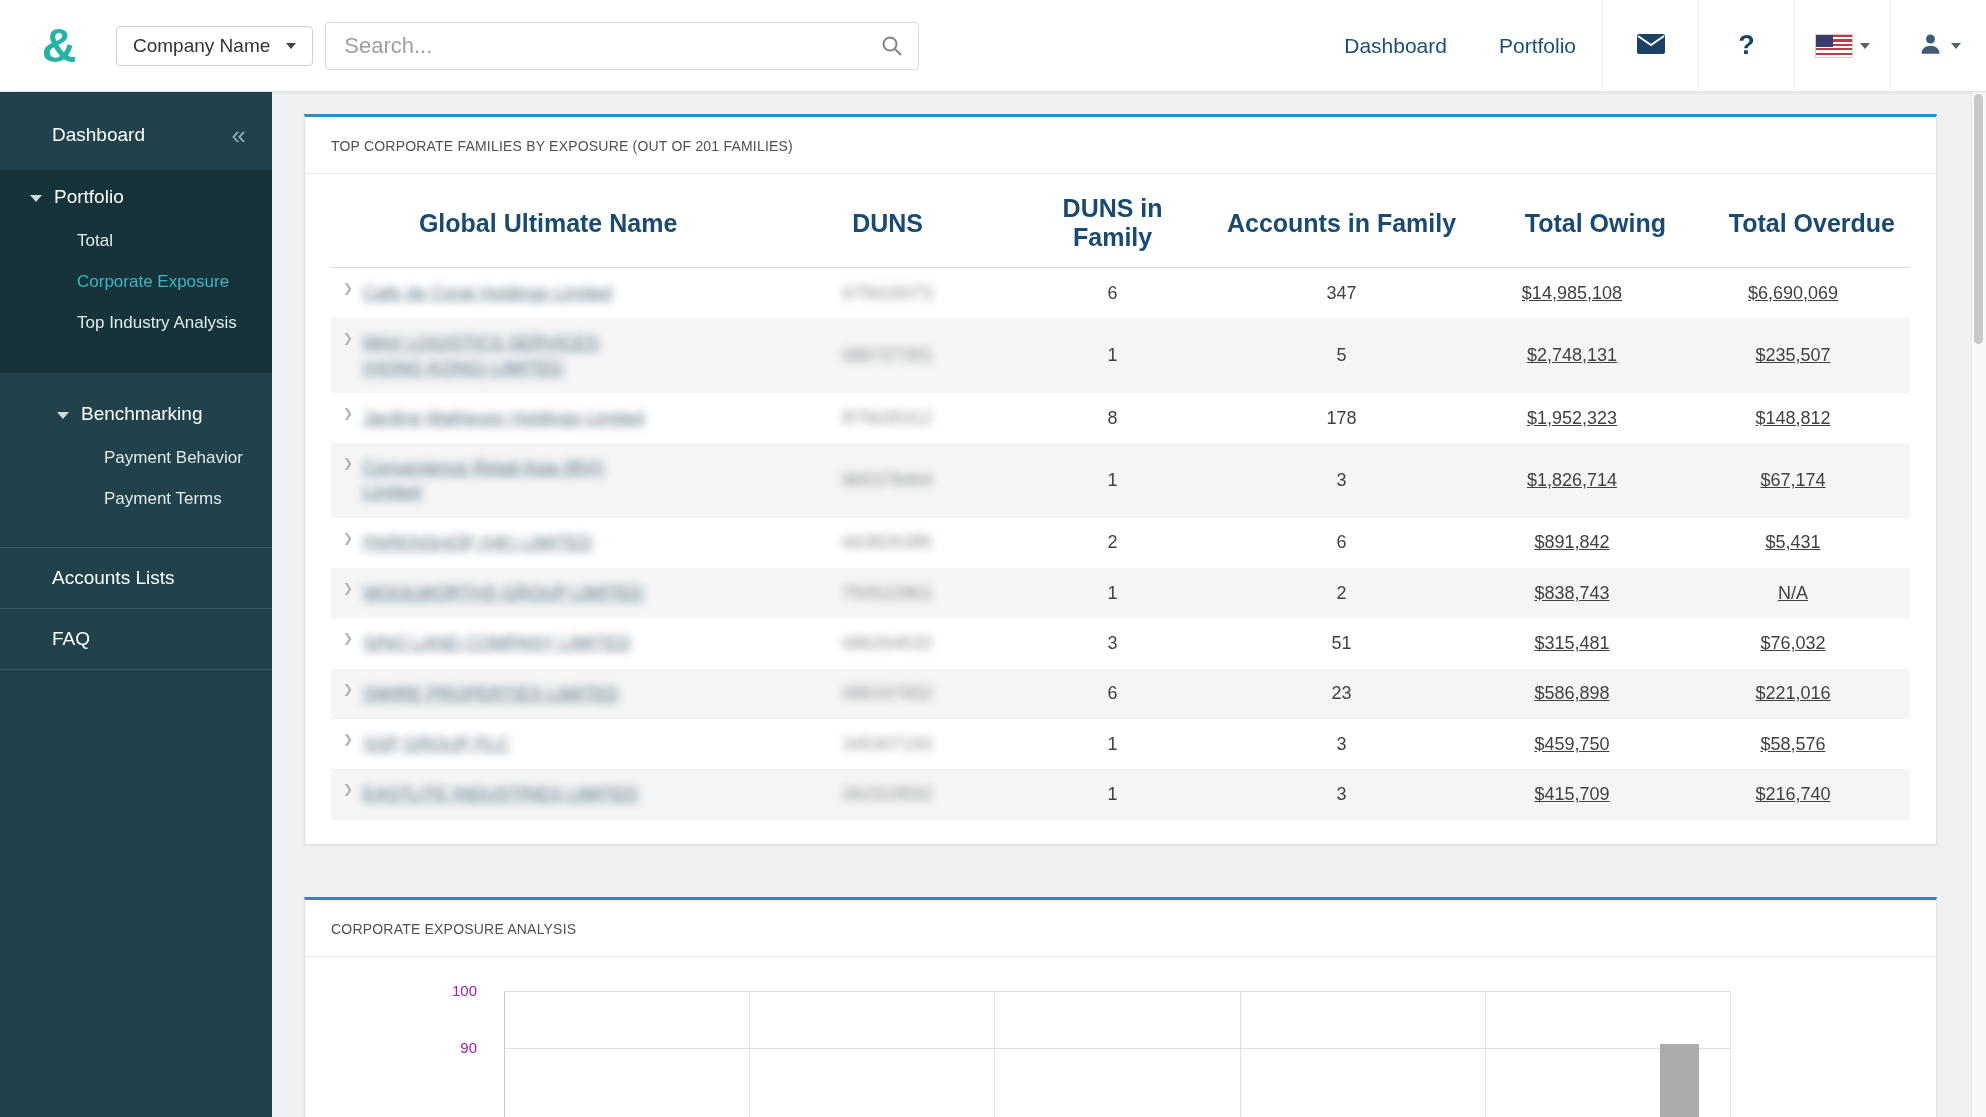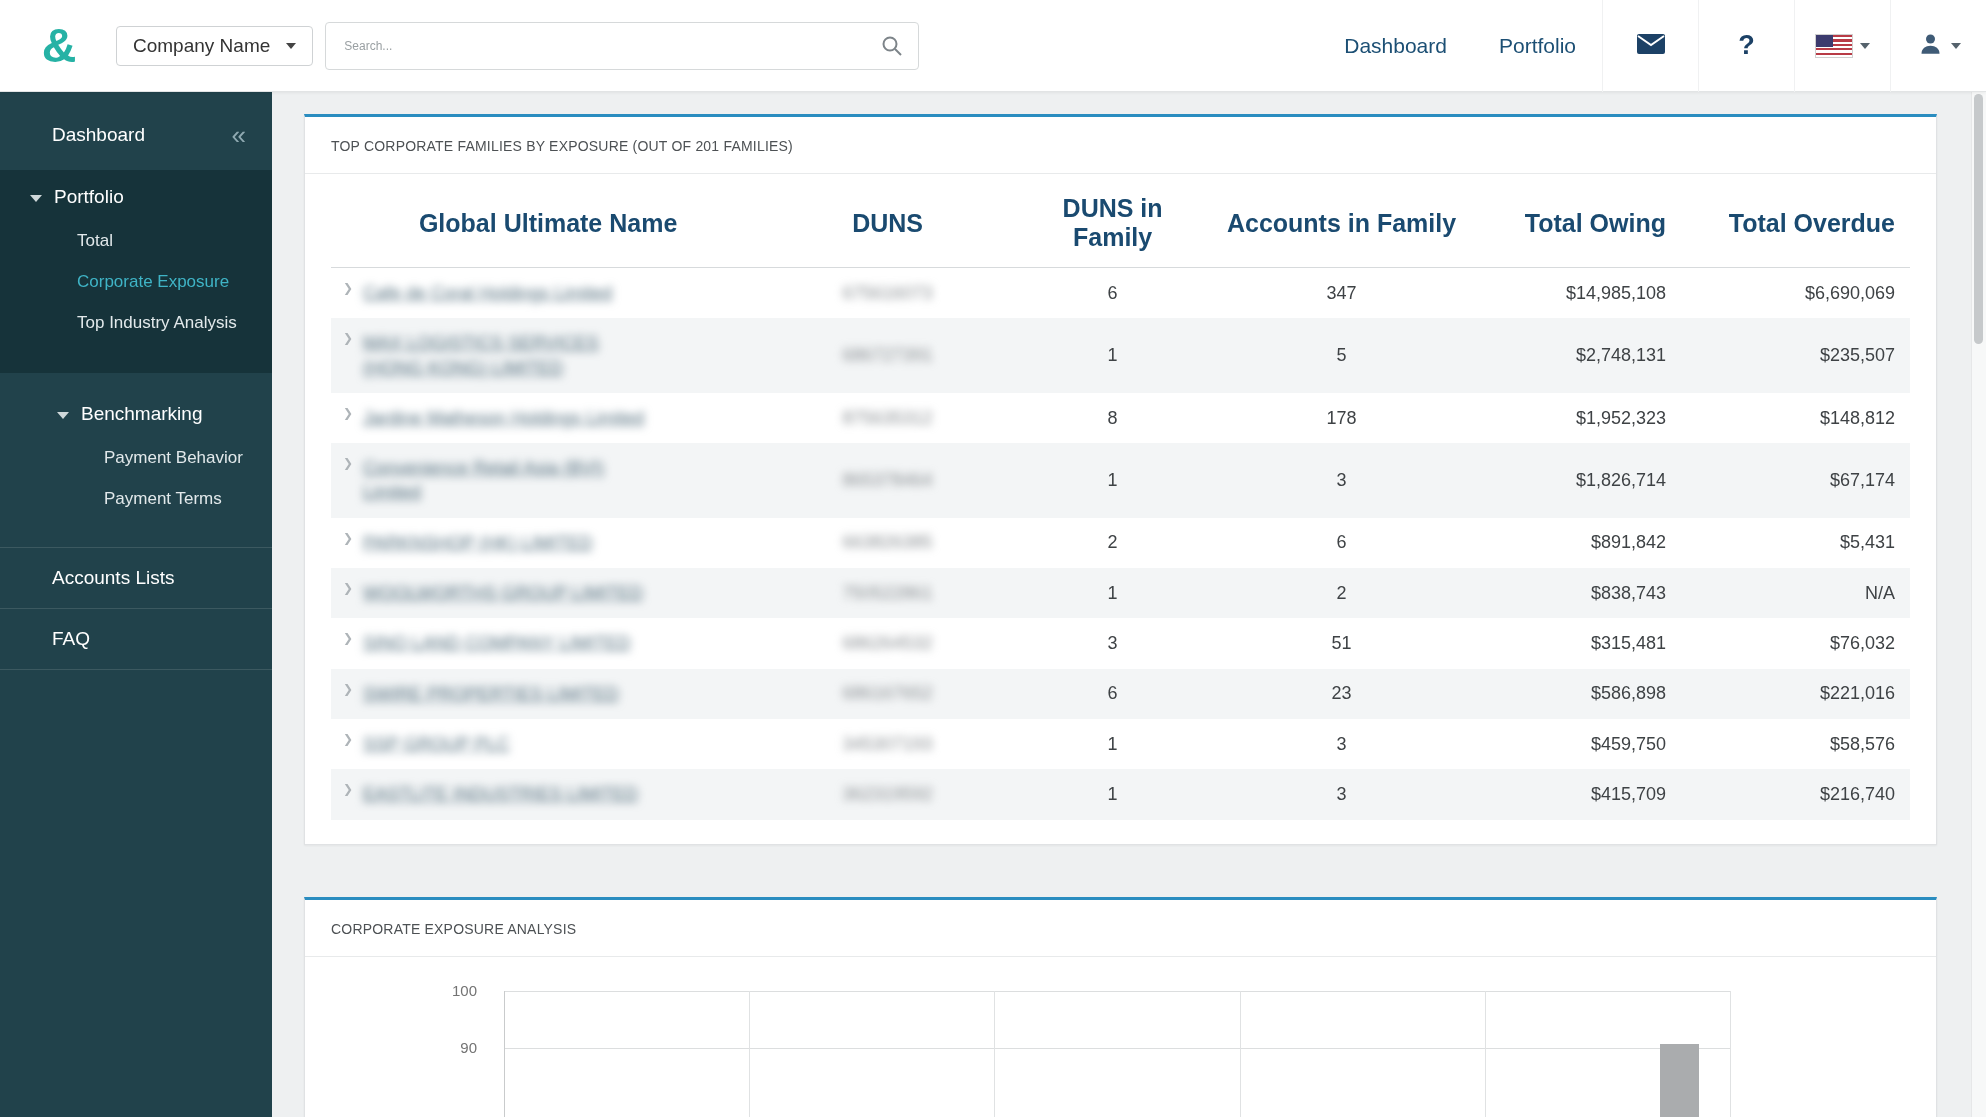--- a/index.html
+++ b/index.html
@@ -9,21 +9,21 @@
   
   .topbar { position:absolute; top:0; left:0; width:100%; height:92px; background:#fff;
             display:flex; align-items:center; border-bottom:1px solid #e2e4e5;
             box-shadow:0 1px 3px rgba(0,0,0,.06); z-index:10; }
   .logo { margin-left:28px; width:62px; font-size:48px; font-weight:bold; color:#26b2a5; text-align:center; line-height:1; }
   .company-dd { margin-left:26px; height:40px; min-width:192px; border:1px solid #cfd2d4; background:#fff;
                 border-radius:4px; display:flex; align-items:center; justify-content:space-between;
                 padding:0 16px; font-size:19px; color:#333; cursor:pointer; gap:16px; }
   .search { margin-left:12px; width:594px; height:48px; border:1px solid #d6d9da; border-radius:4px;
             display:flex; align-items:center; background:#fff; }
-  .search input { flex:1; border:0; outline:0; font-size:12px; padding:0 18px; color:#0c4a6e; background:transparent;
+  .search input { flex:1; border:0; outline:0; font-size:22px; padding:0 18px; color:#0c4a6e; background:transparent;
                   font-family:"Liberation Sans", sans-serif; }
   .search input::placeholder { color:#9aa0a3; }
   .search-icon { width:52px; display:flex; align-items:center; justify-content:center; cursor:pointer; }
   .spacer { flex:1; }
   .nav-link { font-size:21px; color:#1c4f74; margin:0 26px; cursor:pointer; text-decoration:none; white-space:nowrap; }
   .icon-btn { width:96px; height:92px; display:flex; align-items:center; justify-content:center; gap:7px;
               cursor:pointer; border-left:1px solid #f0f1f2; }
   .help-glyph { font-size:27px; font-weight:bold; color:#1c4166; }
   .dd-caret { width:0; height:0; border-left:5px solid transparent; border-right:5px solid transparent;
               border-top:6px solid #55626c; display:inline-block; }
@@ -61,30 +61,30 @@
 
   
   .tbl-wrap { padding:0 26px 24px; }
   table { width:100%; border-collapse:collapse; table-layout:fixed; }
   thead th { font-size:25px; font-weight:bold; color:#1a4a70; padding:20px 10px 15px;
              border-bottom:1px solid #d7dadc; text-align:center; }
   thead th.c-right { text-align:right; padding-right:15px; }
   tbody td { font-size:18px; color:#3e4245; padding:13px 10px; vertical-align:middle; text-align:center; }
   tbody tr:nth-child(even) { background:#f3f5f6; }
   td.c-name { text-align:left; padding-left:12px; }
-  td.c-right { text-align:right; padding-right:15px; }
+  td.c-right { padding-right:15px;text-decoration:underline; }
   .row-caret { color:#aeb4b8; font-size:12px; margin-right:10px; vertical-align:top; cursor:pointer; }
   .redacted { filter:blur(4px); }
   .name-text { color:#55707f; text-decoration:underline; display:inline-block; max-width:300px;
                line-height:1.35; cursor:pointer; }
   .duns-text { color:#8a8f93; }
 
   
   .chart { position:relative; height:220px; margin-top:4px; }
-  .ylabel { position:absolute; width:60px; text-align:right; font-size:15px; color:#737373; left:112px; }
+  .ylabel { position:absolute; width:60px; text-align:right; font-size:15px; color:#a21caf; left:112px; }
   .t100 { top:21px; } .t90 { top:78px; }
   .plot { position:absolute; left:199px; top:30px; width:1226px; height:190px; }
   .hline { position:absolute; left:0; right:0; height:1px; background:#dcdedf; }
   .h100 { top:0; } .h90 { top:57px; }
   .vline { position:absolute; top:0; bottom:0; width:1px; background:#e0e2e3; }
   .v0 { left:0; background:#c9cbcc; } .v1 { left:20%; } .v2 { left:40%; } .v3 { left:60%; }
   .v4 { left:80%; } .v5 { left:100%; }
   .bar { position:absolute; left:1156px; width:39px; top:53px; bottom:0; background:#aaacae; }
 
   

